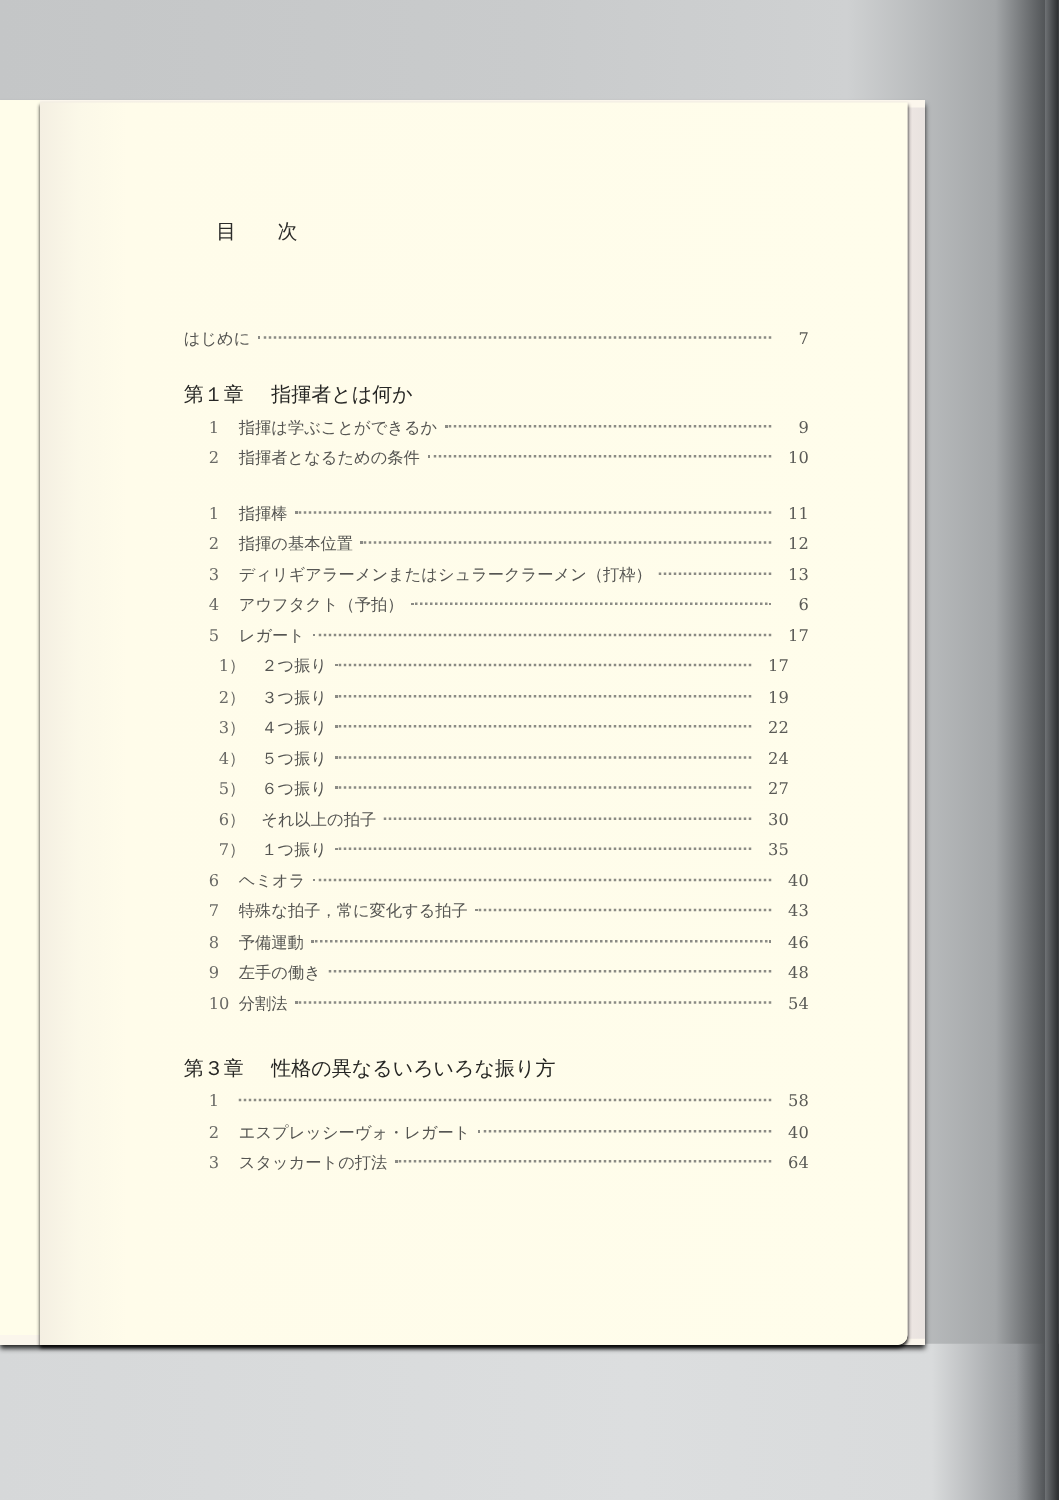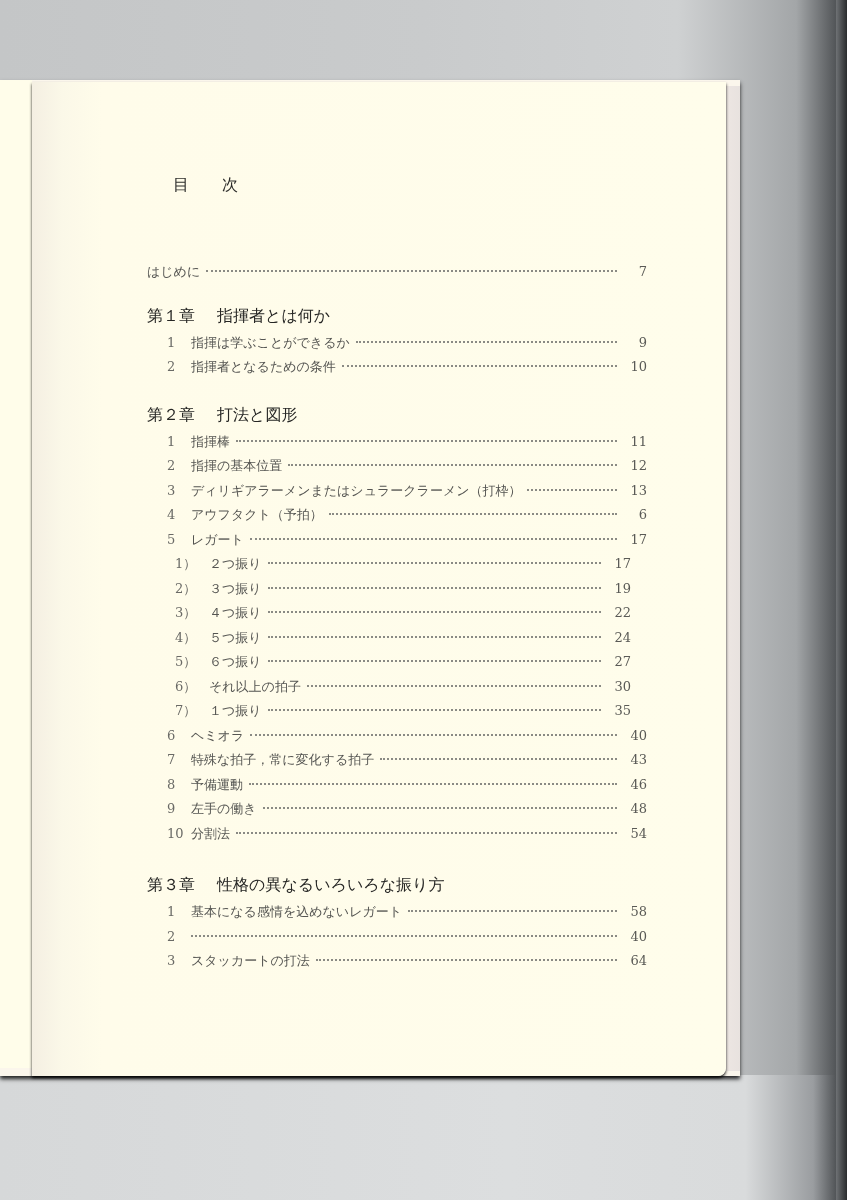--- a/index.html
+++ b/index.html
@@ -160,23 +160,20 @@
   </div>
   <div class="row sub">
     <span class="num">2</span>
     <span class="label">指揮者となるための条件</span>
     <span class="leader"></span>
     <span class="page-no">10</span>
   </div>
 
   <div class="spacer-c"></div>
 
-  <div class="chapter">
-    <span class="ch-num">第２章</span><span>打法と図形</span>
-  </div>
   <div class="row sub">
     <span class="num">1</span>
     <span class="label">指揮棒</span>
     <span class="leader"></span>
     <span class="page-no">11</span>
   </div>
   <div class="row sub">
     <span class="num">2</span>
     <span class="label">指揮の基本位置</span>
     <span class="leader"></span>
@@ -275,26 +272,26 @@
     <span class="page-no">54</span>
   </div>
 
   <div class="spacer-d"></div>
 
   <div class="chapter">
     <span class="ch-num">第３章</span><span>性格の異なるいろいろな振り方</span>
   </div>
   <div class="row sub">
     <span class="num">1</span>
-    <span class="label">基本になる感情を込めないレガート</span>
     <span class="leader"></span>
     <span class="page-no">58</span>
   </div>
   <div class="row sub">
     <span class="num">2</span>
+    <span class="label">エスプレッシーヴォ・レガート</span>
     <span class="leader"></span>
     <span class="page-no">40</span>
   </div>
   <div class="row sub">
     <span class="num">3</span>
     <span class="label">スタッカートの打法</span>
     <span class="leader"></span>
     <span class="page-no">64</span>
   </div>
 </div>

